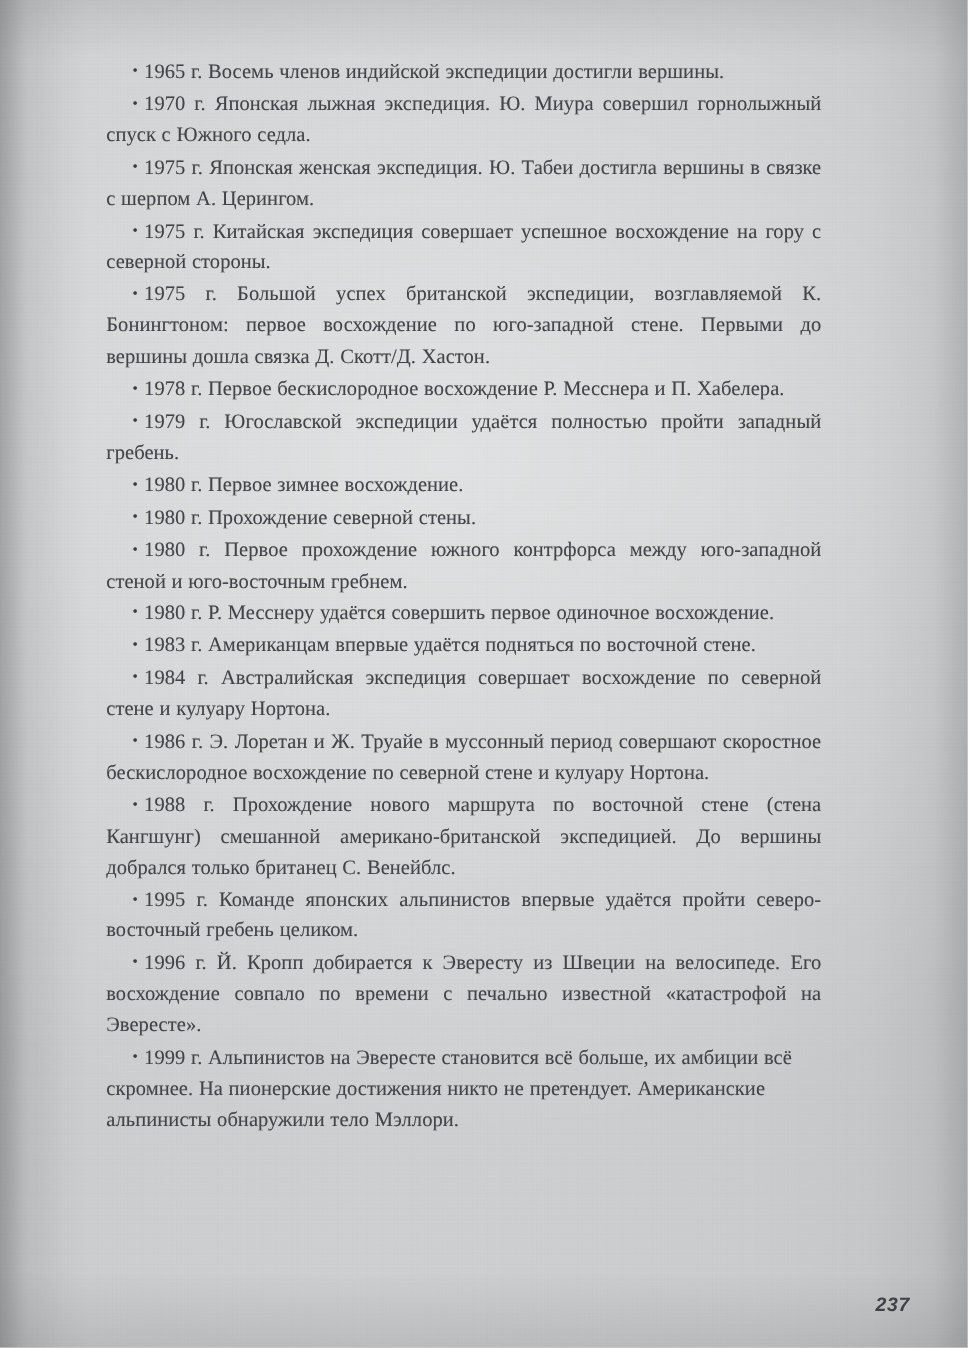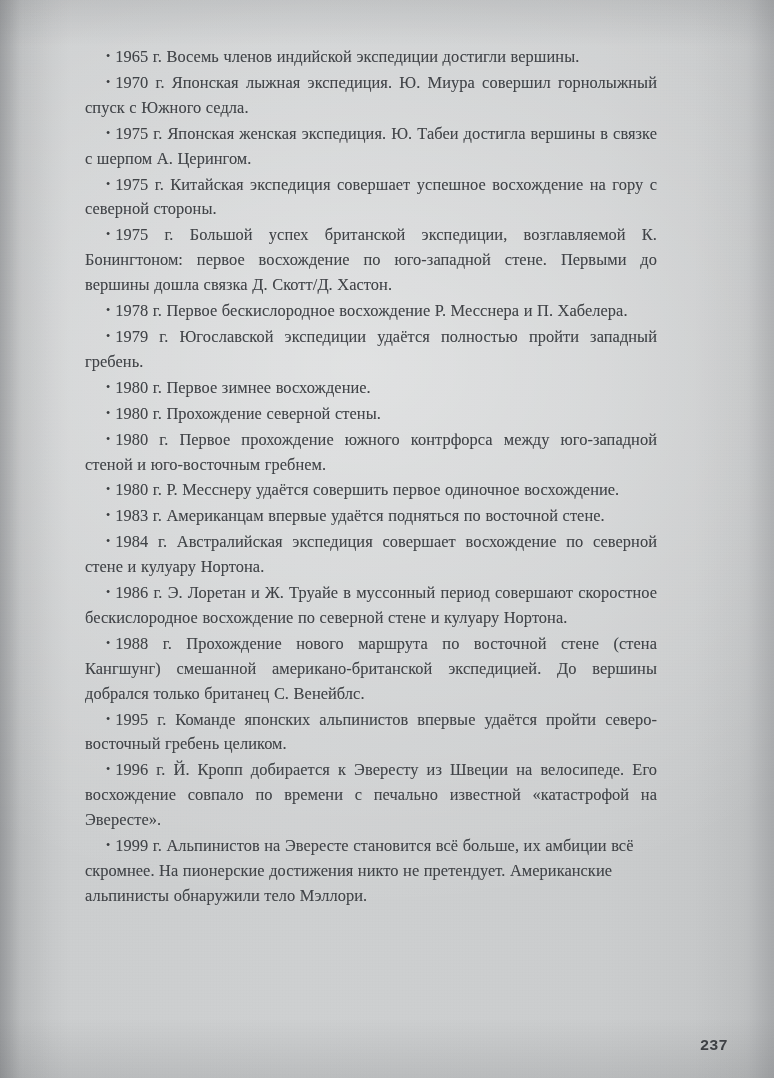--- a/index.html
+++ b/index.html
@@ -85,20 +85,21 @@
   #folio {
     position: absolute;
     right: 46px;
     top: 1036px;
     font-family: "Liberation Sans", "DejaVu Sans", sans-serif;
     font-size: 15.5px;
     font-weight: 700;
     letter-spacing: 0.6px;
     color: #3e4145;
     filter: blur(0.2px);
+    font-style: italic;
   }
 </style>
 </head>
 <body>
 
 <div id="page-scan">
 
   <div id="grain"></div>
 
   <div id="text-block">

